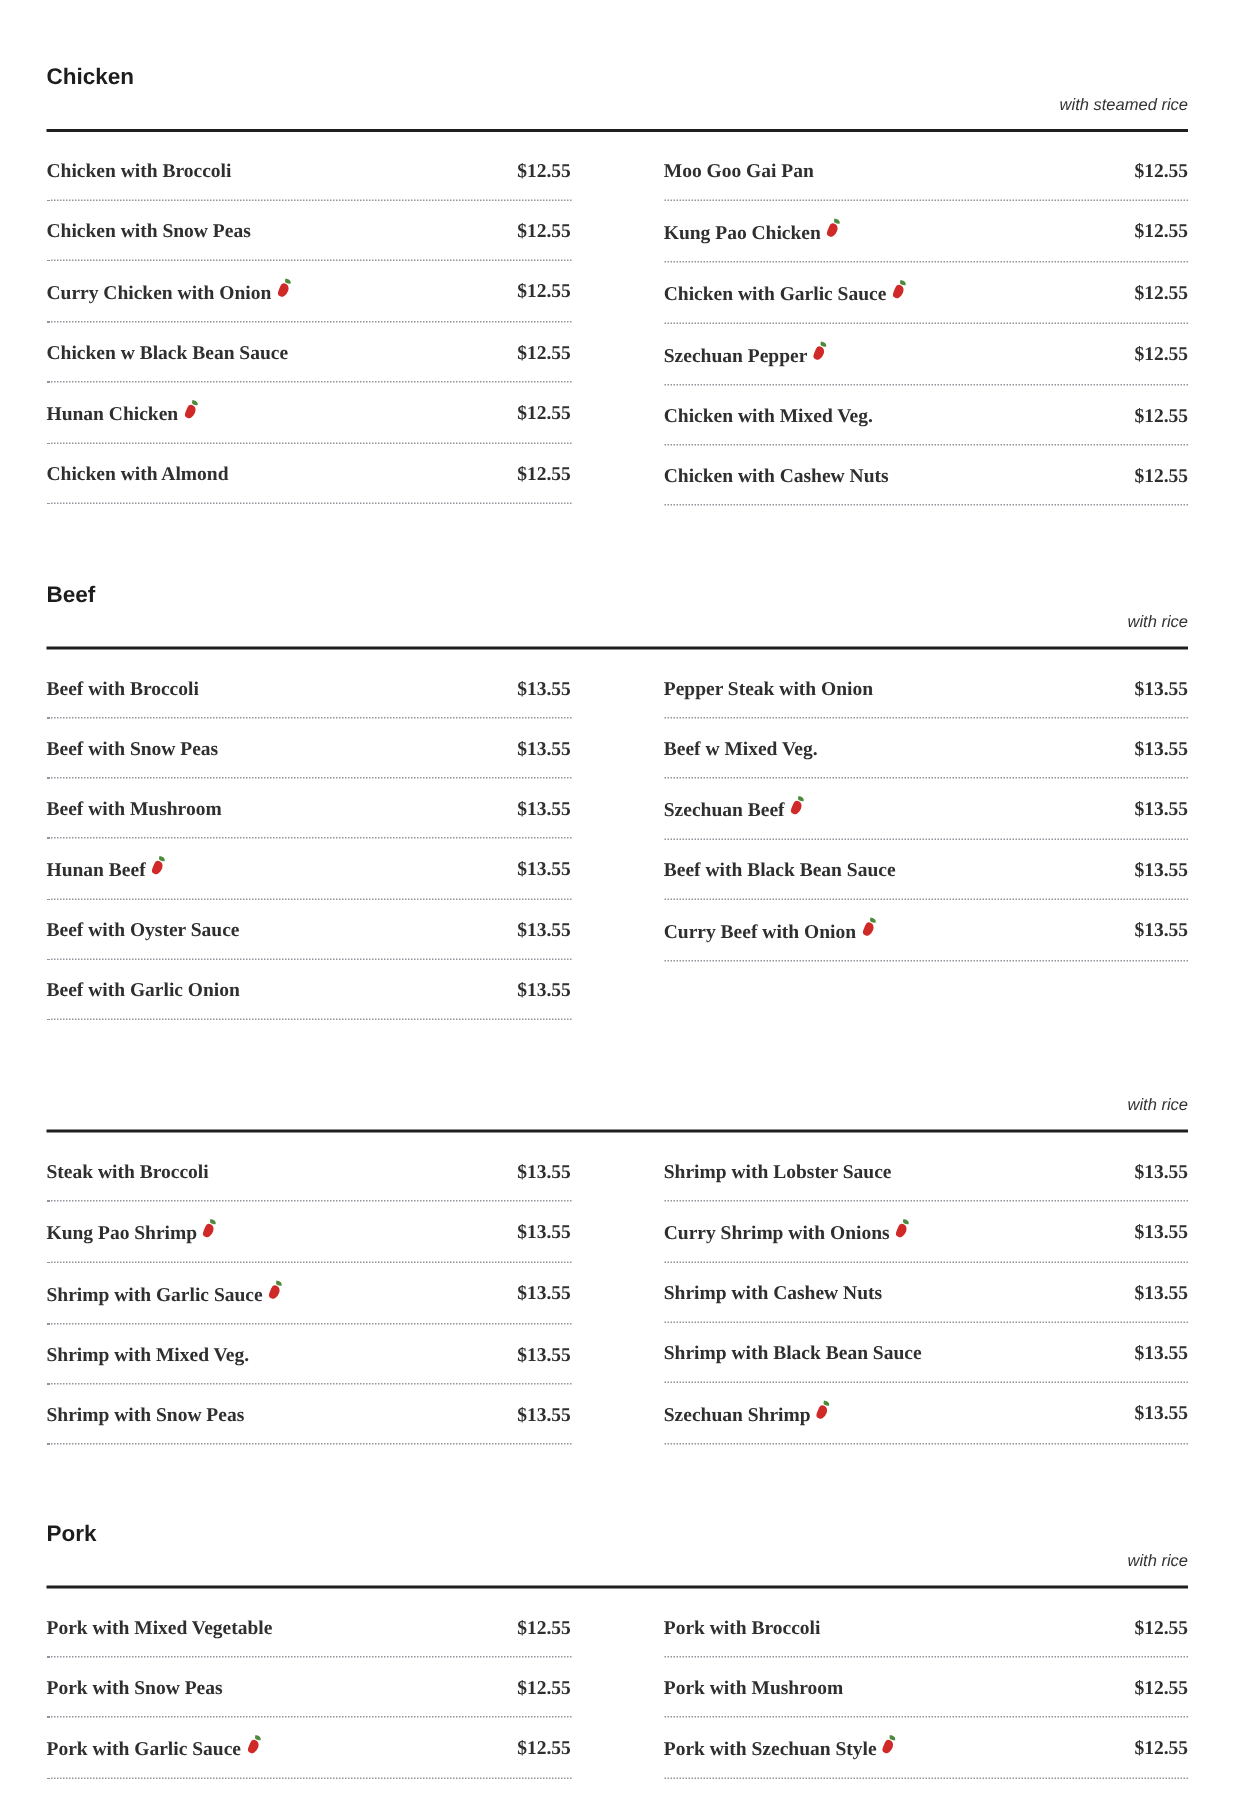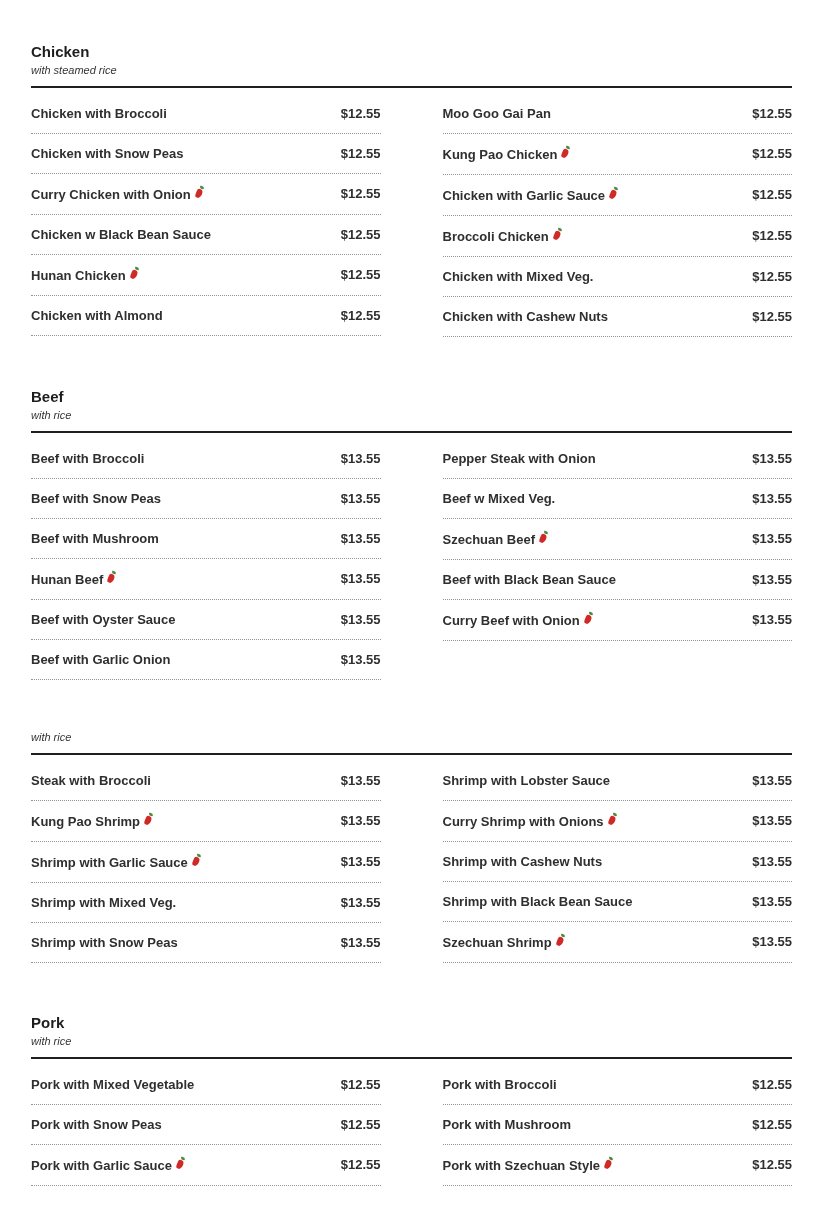--- a/index.html
+++ b/index.html
@@ -3,23 +3,23 @@
 <meta charset="utf-8">
 <style>
   html,body{margin:0;padding:0;background:#ffffff;}
   .page{
     width:830px;height:1210px;box-sizing:border-box;overflow:hidden;
     padding:43px 38px 0 31px;background:#ffffff;
     font-family:"Liberation Sans","DejaVu Sans",sans-serif;color:#2f2f2f;
   }
   .section{margin:0 0 51px 0;}
   .section-title{font-size:15px;line-height:18px;font-weight:700;color:#1d1d1d;margin:0 0 3px 0;}
-  .section-sub{font-size:11px;line-height:13px;font-style:italic;color:#333;margin:0 0 9px 0;}
+  .section-sub{font-size:11px;line-height:13px;font-style:italic;color:#333;margin:0 0 9px 0;text-align:right;}
   .rule{border-top:2px solid #1f1f1f;height:0;}
-  .cols{margin-top:6px;display:grid;grid-template-columns:1fr 1fr;column-gap:62px;}
+  .cols{margin-top:6px;display:grid;grid-template-columns:1fr 1fr;column-gap:62px;font-family:Liberation Serif, serif;}
   .item{
     display:flex;justify-content:space-between;align-items:flex-start;gap:8px;
     padding:12px 0 11px 0;border-bottom:1px dotted #90959b;
     font-size:13px;line-height:16px;font-weight:700;color:#2f2f2f;
   }
   .nm-wrap{white-space:normal;}
   .price{white-space:nowrap;}
   
   .chili{display:inline-block;width:9px;height:12px;margin-left:5px;position:relative;vertical-align:1px;}
   .chili::before{
@@ -74,21 +74,21 @@
           </div>
         <div class="item">
             <span class="nm-wrap"><span class="nm">Kung Pao Chicken</span><i class="chili"></i></span>
             <span class="price">$12.55</span>
           </div>
         <div class="item">
             <span class="nm-wrap"><span class="nm">Chicken with Garlic Sauce</span><i class="chili"></i></span>
             <span class="price">$12.55</span>
           </div>
         <div class="item">
-            <span class="nm-wrap"><span class="nm">Broccoli Chicken</span><i class="chili"></i></span>
+            <span class="nm-wrap"><span class="nm">Szechuan Pepper</span><i class="chili"></i></span>
             <span class="price">$12.55</span>
           </div>
         <div class="item">
             <span class="nm-wrap"><span class="nm">Chicken with Mixed Veg.</span></span>
             <span class="price">$12.55</span>
           </div>
         <div class="item">
             <span class="nm-wrap"><span class="nm">Chicken with Cashew Nuts</span></span>
             <span class="price">$12.55</span>
           </div>

